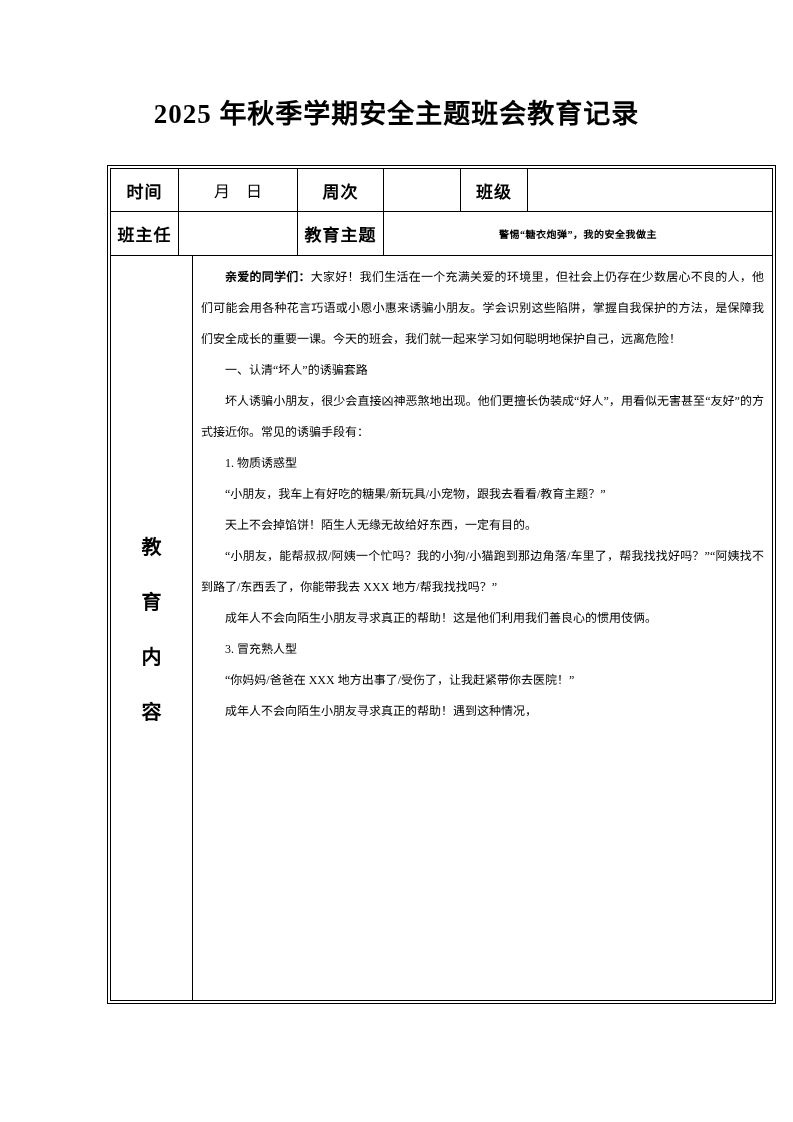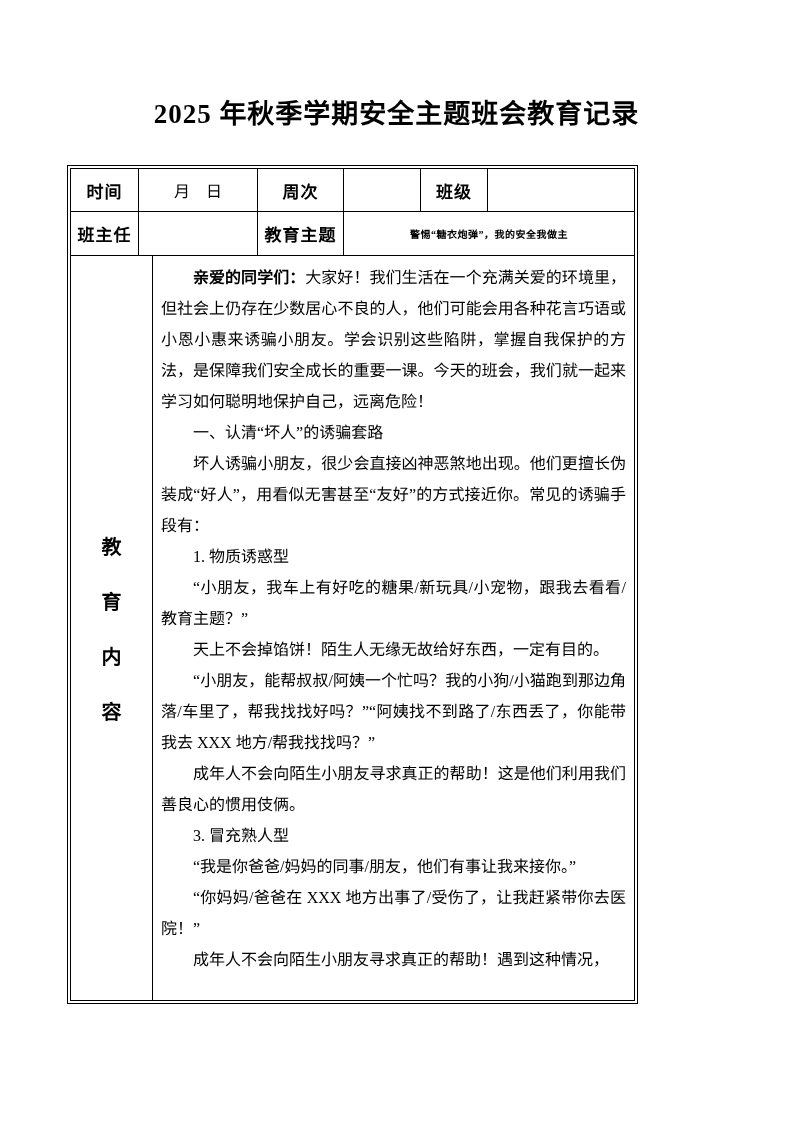--- a/index.html
+++ b/index.html
@@ -14,22 +14,22 @@
   .title {
     margin: 96px 0 0 0;
     text-align: center;
     font-size: 27px;
     font-weight: 700;
     line-height: 36px;
     letter-spacing: 1px;
   }
 
   .doc-table {
-    width: 571px;
-    margin: 33px 0 0 67px;
+    width: 669px;
+    margin: 33px 0 0 107px;
     border: 4px double #000;
   }
 
   .row { display: grid; }
   .row1 { grid-template-columns: 68px 119px 86px 77px 67px 1fr; height: 43px; }
   .row2 { grid-template-columns: 68px 119px 86px 1fr; height: 44px; }
   .row3 { grid-template-columns: 82px 1fr; height: 744px; }
 
   .cell {
     border-right: 1px solid #000;
@@ -59,21 +59,21 @@
   .vlabel {
     flex-direction: column;
     gap: 26px;
     font-weight: 700;
     font-size: 20px;
   }
 
   .content {
     display: block;
     padding: 6px 8px 0 8px;
-    font-size: 16px;
+    font-size: 12px;
     line-height: 31px;
     text-align: justify;
   }
   .content p { text-indent: 2em; }
   .content p.heading { font-weight: 400; }
   .content strong { font-weight: 700; }
 </style>
 </head>
 <body>
 
@@ -109,20 +109,19 @@
       <div class="cell content">
           <p><strong>亲爱的同学们：</strong>大家好！我们生活在一个充满关爱的环境里，但社会上仍存在少数居心不良的人，他们可能会用各种花言巧语或小恩小惠来诱骗小朋友。学会识别这些陷阱，掌握自我保护的方法，是保障我们安全成长的重要一课。今天的班会，我们就一起来学习如何聪明地保护自己，远离危险！</p>
           <p class="heading">一、认清“坏人”的诱骗套路</p>
           <p>坏人诱骗小朋友，很少会直接凶神恶煞地出现。他们更擅长伪装成“好人”，用看似无害甚至“友好”的方式接近你。常见的诱骗手段有：</p>
           <p>1. 物质诱惑型</p>
           <p>“小朋友，我车上有好吃的糖果/新玩具/小宠物，跟我去看看/教育主题？”</p>
           <p>天上不会掉馅饼！陌生人无缘无故给好东西，一定有目的。</p>
           <p>“小朋友，能帮叔叔/阿姨一个忙吗？我的小狗/小猫跑到那边角落/车里了，帮我找找好吗？”“阿姨找不到路了/东西丢了，你能带我去 XXX 地方/帮我找找吗？”</p>
           <p>成年人不会向陌生小朋友寻求真正的帮助！这是他们利用我们善良心的惯用伎俩。</p>
           <p>3. 冒充熟人型</p>
-          <p>“我是你爸爸/妈妈的同事/朋友，他们有事让我来接你。”</p>
           <p>“你妈妈/爸爸在 XXX 地方出事了/受伤了，让我赶紧带你去医院！”</p>
           <p>成年人不会向陌生小朋友寻求真正的帮助！遇到这种情况，</p>
         </div>
     </div>
 
   </div>
 </div>
 
 </body></html>

